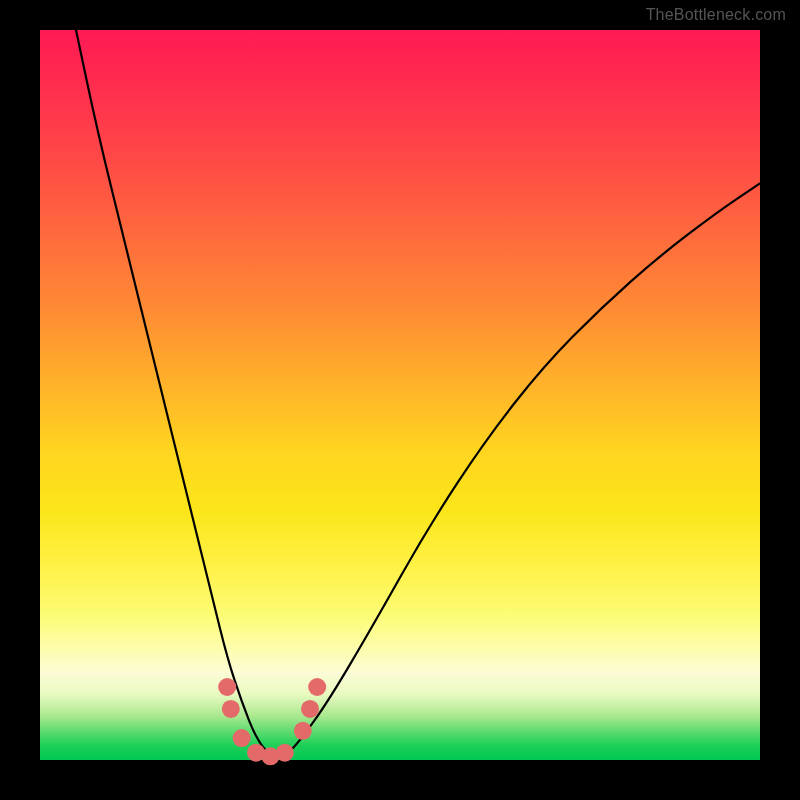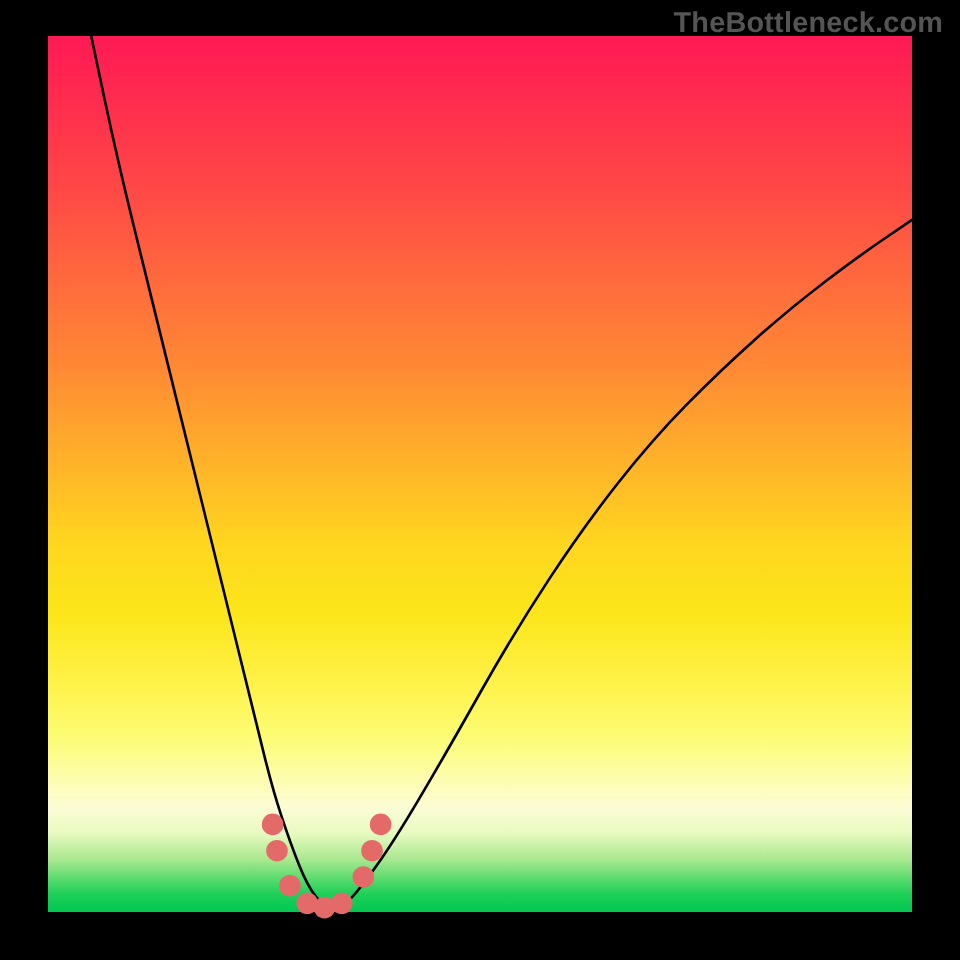--- a/index.html
+++ b/index.html
@@ -43,22 +43,22 @@
       #4fd96a 96.5%,
       #1ecf58 98%,
       #00c853 100%
     );
   }
   .watermark {
     position: absolute;
     top: 6px;
     right: 14px;
     color: #555;
-    font-size: 24px;
-    font-weight: 700;
+    font-size: 16px;
+    font-weight: 400;
     letter-spacing: 0.2px;
     user-select: none;
   }
   svg.curve {
     position: absolute;
     left: 0;
     top: 0;
     width: 720px;
     height: 730px;
     overflow: visible;

